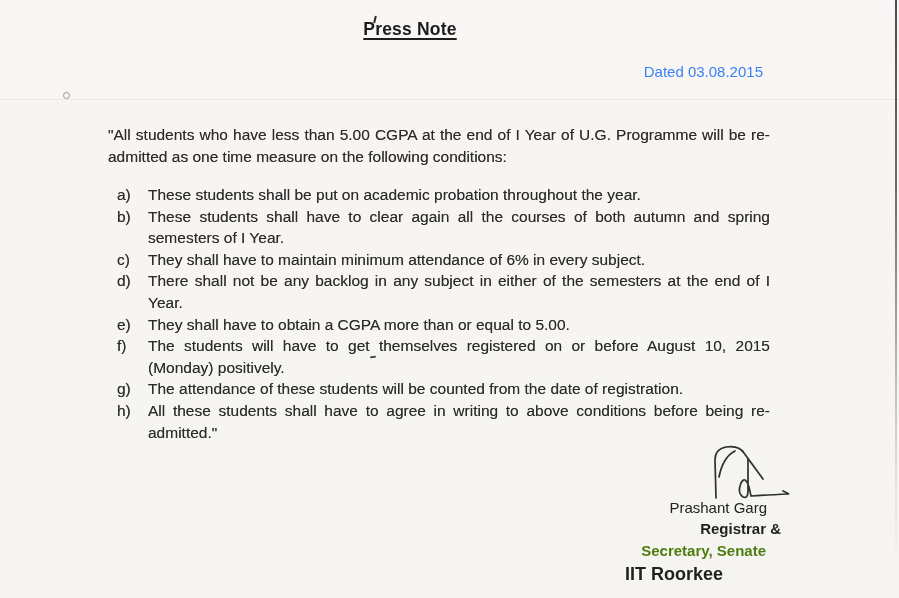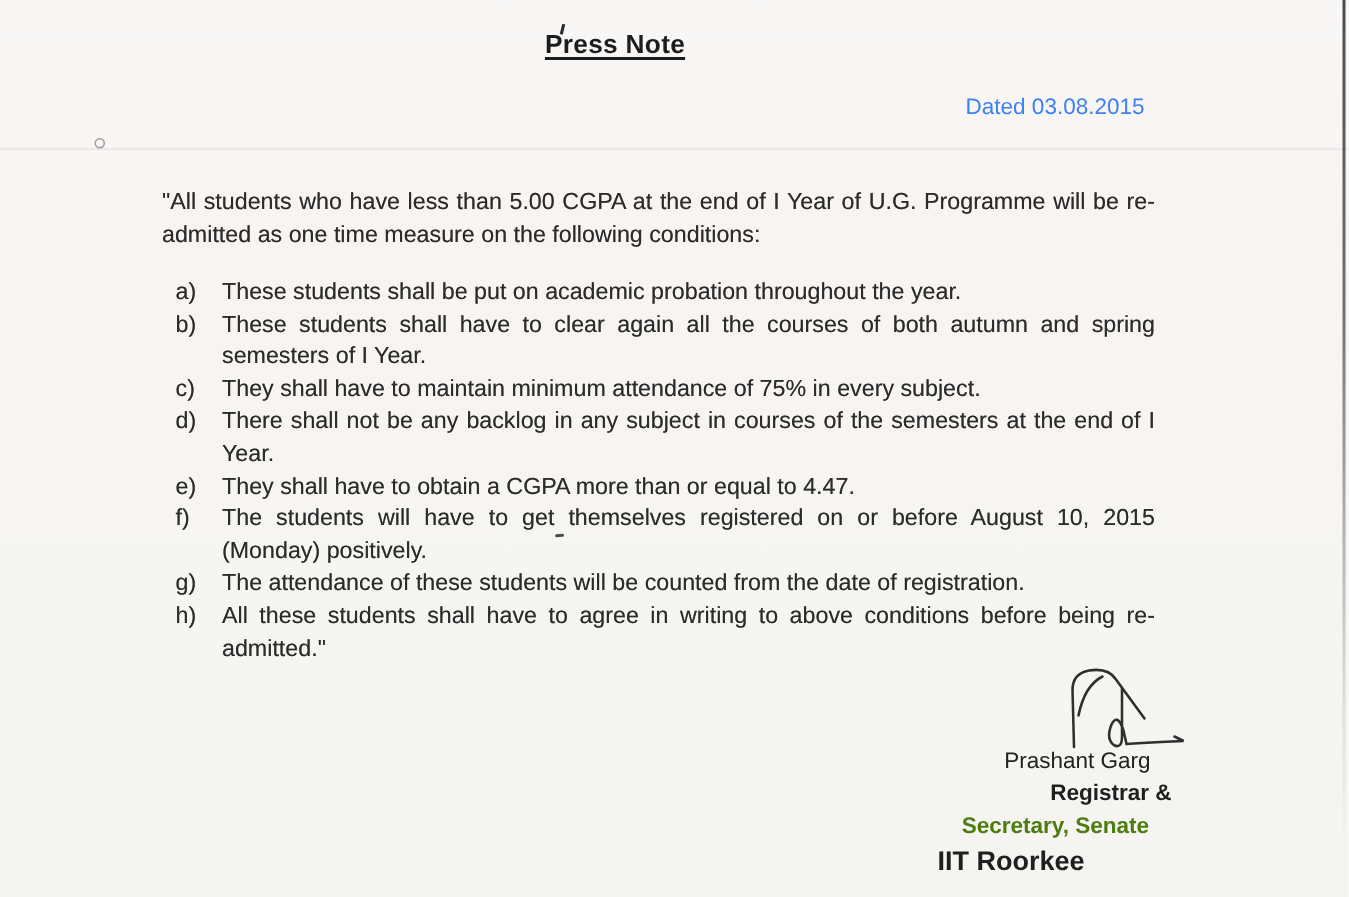--- a/index.html
+++ b/index.html
@@ -110,29 +110,29 @@
     <div class="cond-row">
       <span class="cond-label">a)</span>
       <span class="cond-text">These students shall be put on academic probation throughout the year.</span>
     </div>
     <div class="cond-row">
       <span class="cond-label">b)</span>
       <span class="cond-text">These students shall have to clear again all the courses of both autumn and spring semesters of I Year.</span>
     </div>
     <div class="cond-row">
       <span class="cond-label">c)</span>
-      <span class="cond-text">They shall have to maintain minimum attendance of 75% in every subject.</span>
+      <span class="cond-text">They shall have to maintain minimum attendance of 6% in every subject.</span>
     </div>
     <div class="cond-row">
       <span class="cond-label">d)</span>
-      <span class="cond-text">There shall not be any backlog in any subject in courses of the semesters at the end of I Year.</span>
+      <span class="cond-text">There shall not be any backlog in any subject in either of the semesters at the end of I Year.</span>
     </div>
     <div class="cond-row">
       <span class="cond-label">e)</span>
-      <span class="cond-text">They shall have to obtain a CGPA more than or equal to 4.47.</span>
+      <span class="cond-text">They shall have to obtain a CGPA more than or equal to 5.00.</span>
     </div>
     <div class="cond-row">
       <span class="cond-label">f)</span>
       <span class="cond-text">The students will have to get themselves registered on or before August 10, 2015 (Monday) positively.</span>
     </div>
     <div class="cond-row">
       <span class="cond-label">g)</span>
       <span class="cond-text">The attendance of these students will be counted from the date of registration.</span>
     </div>
     <div class="cond-row">

